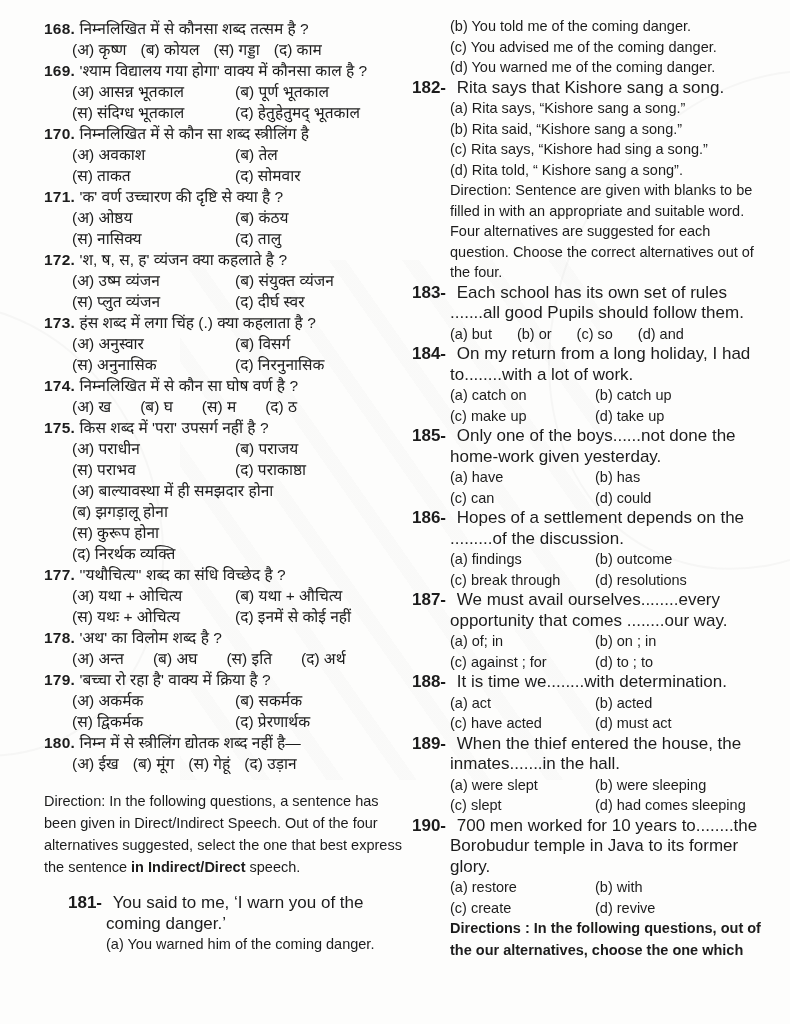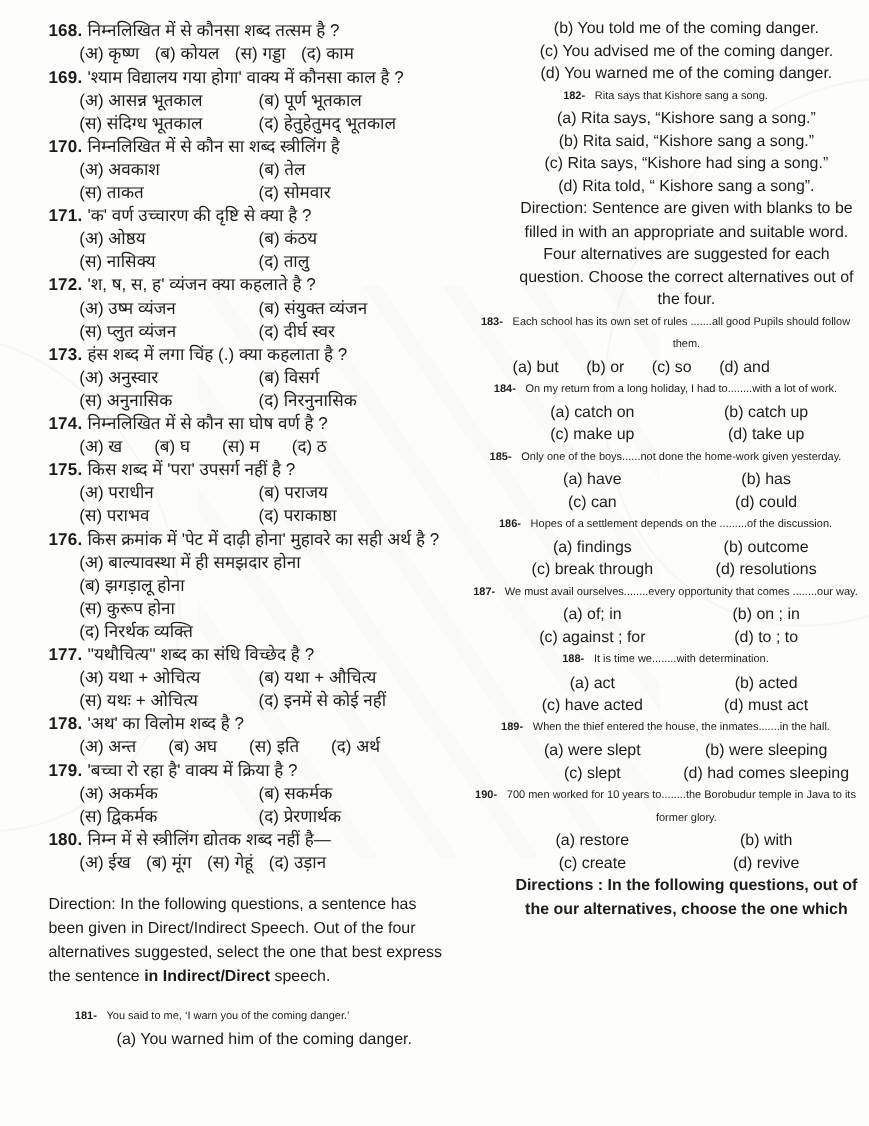--- a/index.html
+++ b/index.html
@@ -10,37 +10,37 @@
   }
   
   .wm { position:absolute; border:2px solid rgba(120,120,120,0.05); border-radius:50%; pointer-events:none; }
   .wm1 { width:420px; height:520px; left:560px; top:60px; transform:rotate(28deg); }
   .wm2 { width:380px; height:460px; left:-220px; top:300px; transform:rotate(-18deg); }
   .wm3 { position:absolute; left:180px; top:260px; width:420px; height:520px;
          background:repeating-linear-gradient(55deg, rgba(100,100,100,0.025) 0 14px, transparent 14px 60px);
          pointer-events:none; }
 
   .col-left  { position:absolute; left:44px;  top:18px; width:364px; }
-  .col-right { position:absolute; left:428px; top:16px; width:354px;text-align:center; }
+  .col-right { position:absolute; left:412px; top:16px; width:354px; }
 
   
   .hq-block { margin:0; }
   .hq-head  { font-size:15.5px; line-height:21px; padding-left:34px; text-indent:-34px; text-align:justify; }
   .hq-head b { letter-spacing:0.2px; }
   .h-opts   { padding-left:28px; font-size:15.5px; line-height:21px; }
   .h-grid2  { display:grid; grid-template-columns:163px 1fr; }
   .h-inline { display:flex; column-gap:14px; flex-wrap:wrap; }
   .h-inline-wide { display:flex; column-gap:29px; flex-wrap:wrap; }
 
   
   .dir-left { margin-top:16px; font-size:14.5px; line-height:22px; }
 
   
   .eq-block { margin:0; }
-  .eq-head  { font-size:10px; line-height:20.5px; padding-left:38px; text-indent:-38px; }
+  .eq-head  { font-size:17px; line-height:20.5px; padding-left:38px; text-indent:-38px; }
   .eq-head b { margin-right:6px; }
   .e-opts   { padding-left:38px; font-size:14.5px; line-height:20.5px; }
   .e-grid2  { display:grid; grid-template-columns:145px 1fr; }
   .e-inline { display:flex; column-gap:25px; flex-wrap:wrap; }
   .e-dir    { padding-left:38px; font-size:14.5px; line-height:20.5px; }
   .e-dir-bold { padding-left:38px; font-size:14.5px; line-height:21.5px; font-weight:bold; }
 
   .q181-wrap { margin-top:15px; margin-left:24px; }
 </style>
 </head>
@@ -119,21 +119,20 @@
         <div class="hq-block">
           <div class="hq-head"><b>175. </b>किस शब्द में 'परा' उपसर्ग नहीं है ?</div>
           <div class="h-opts h-grid2">
             <div class="opt">(अ) पराधीन</div>
             <div class="opt">(ब) पराजय</div>
             <div class="opt">(स) पराभव</div>
             <div class="opt">(द) पराकाष्ठा</div>
           </div>
         </div>
         <div class="hq-block">
-          <div class="hq-head"><b>176. </b>किस क्रमांक में 'पेट में दाढ़ी होना' मुहावरे का सही अर्थ है ?</div>
           <div class="h-opts">
             <div class="opt">(अ) बाल्यावस्था में ही समझदार होना</div>
             <div class="opt">(ब) झगड़ालू होना</div>
             <div class="opt">(स) कुरूप होना</div>
             <div class="opt">(द) निरर्थक व्यक्ति</div>
           </div>
         </div>
         <div class="hq-block">
           <div class="hq-head"><b>177. </b>''यथौचित्य'' शब्द का संधि विच्छेद है ?</div>
           <div class="h-opts h-grid2">

